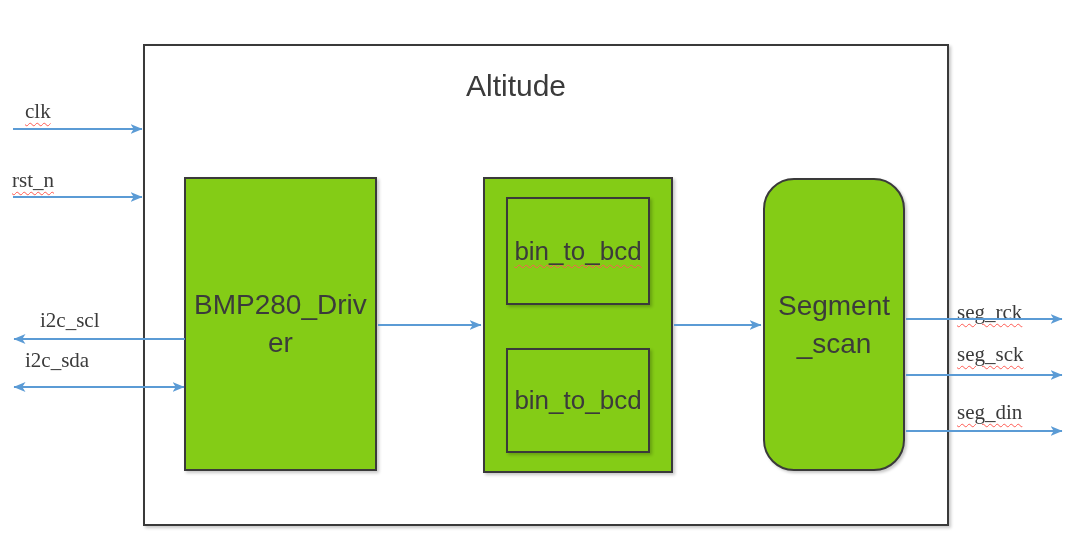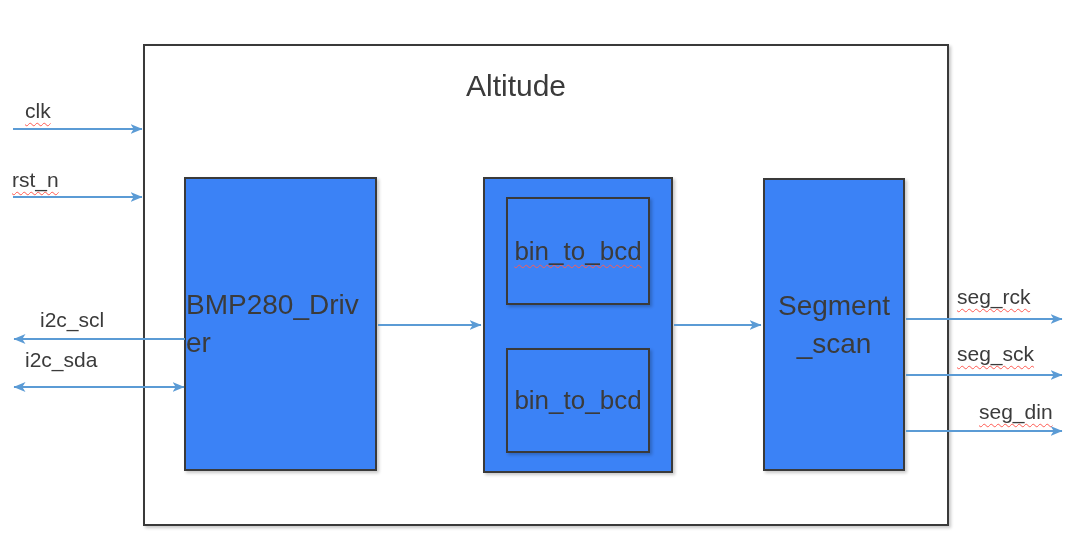--- a/index.html
+++ b/index.html
@@ -9,65 +9,65 @@
     position:relative;
     width:1080px; height:537px;
     background:var(--background,#ffffff);
     font-family:"Liberation Sans", sans-serif;
     color:var(--text,#3b3b3b);
     overflow:hidden;
   }
 
   .box {
     position:absolute;
-    background:#3b82f6;
+    background:#84cc16;
     border:2px solid var(--box-border,#3a3a3a);
     box-shadow:2px 2px 3px rgba(0,0,0,0.22);
   }
   .outer-box { left:143px; top:44px; width:806px; height:482px; background:transparent; }
 
   .diagram-title {
     position:absolute; left:156px; top:69px; width:720px;
     text-align:center; font-size:30px; line-height:34px;
   }
 
   .bmp-box     { left:184px; top:177px; width:193px; height:294px;
                  display:flex; align-items:center; }
-  .bmp-label   { font-size:28px; line-height:38px; 
-                 text-align:left; word-break:break-all; }
+  .bmp-label   { font-size:28px; line-height:38px; padding-left:8px;
+                 text-align:center; word-break:break-all; }
 
   .bcd-wrapper { left:483px; top:177px; width:190px; height:296px; }
   .bcd-box-top    { left:506px; top:197px; width:144px; height:108px;
                     display:flex; align-items:center; justify-content:center; }
   .bcd-box-bottom { left:506px; top:348px; width:144px; height:105px;
                     display:flex; align-items:center; justify-content:center; }
   .bcd-label   { font-size:26px; }
 
   .segment-box   { left:763px; top:178px; width:142px; height:293px;
-                   display:flex; align-items:center; justify-content:center; }
+                   display:flex; align-items:center; justify-content:center;border-radius:31px; }
   .segment-label { font-size:28px; line-height:38px; text-align:center; }
 
   .port-label {
-    position:absolute; font-size:21px; line-height:24px; white-space:nowrap;
+    position:absolute; font-size:21px; line-height:24px; white-space:nowrap;font-family:Liberation Serif, serif;
   }
   .misspelled {
     text-decoration-line:underline;
     text-decoration-style:wavy;
     text-decoration-color:var(--spellcheck-red,#ff5a52);
     text-decoration-thickness:1px;
     text-underline-offset:4px;
   }
 
   .pl-clk     { left:25px;  top:99px;  }
   .pl-rst-n   { left:12px;  top:168px; }
   .pl-i2c-scl { left:40px;  top:308px; }
   .pl-i2c-sda { left:25px;  top:348px; }
-  .pl-seg-rck { left:957px; top:285px; }
+  .pl-seg-rck { left:957px; top:300px; }
   .pl-seg-sck { left:957px; top:342px; }
-  .pl-seg-din { left:957px; top:400px;margin-left:22px; }
+  .pl-seg-din { left:957px; top:400px; }
 
   .arrows-layer { position:absolute; left:0; top:0; width:1080px; height:537px; pointer-events:none; }
   .signal-line { stroke:var(--arrow-blue,#5b9bd5); stroke-width:2; }
   .arrow-head  { fill:var(--arrow-blue,#5b9bd5); }
 </style>
 </head>
 <body>
 
 <div class="canvas">
 

